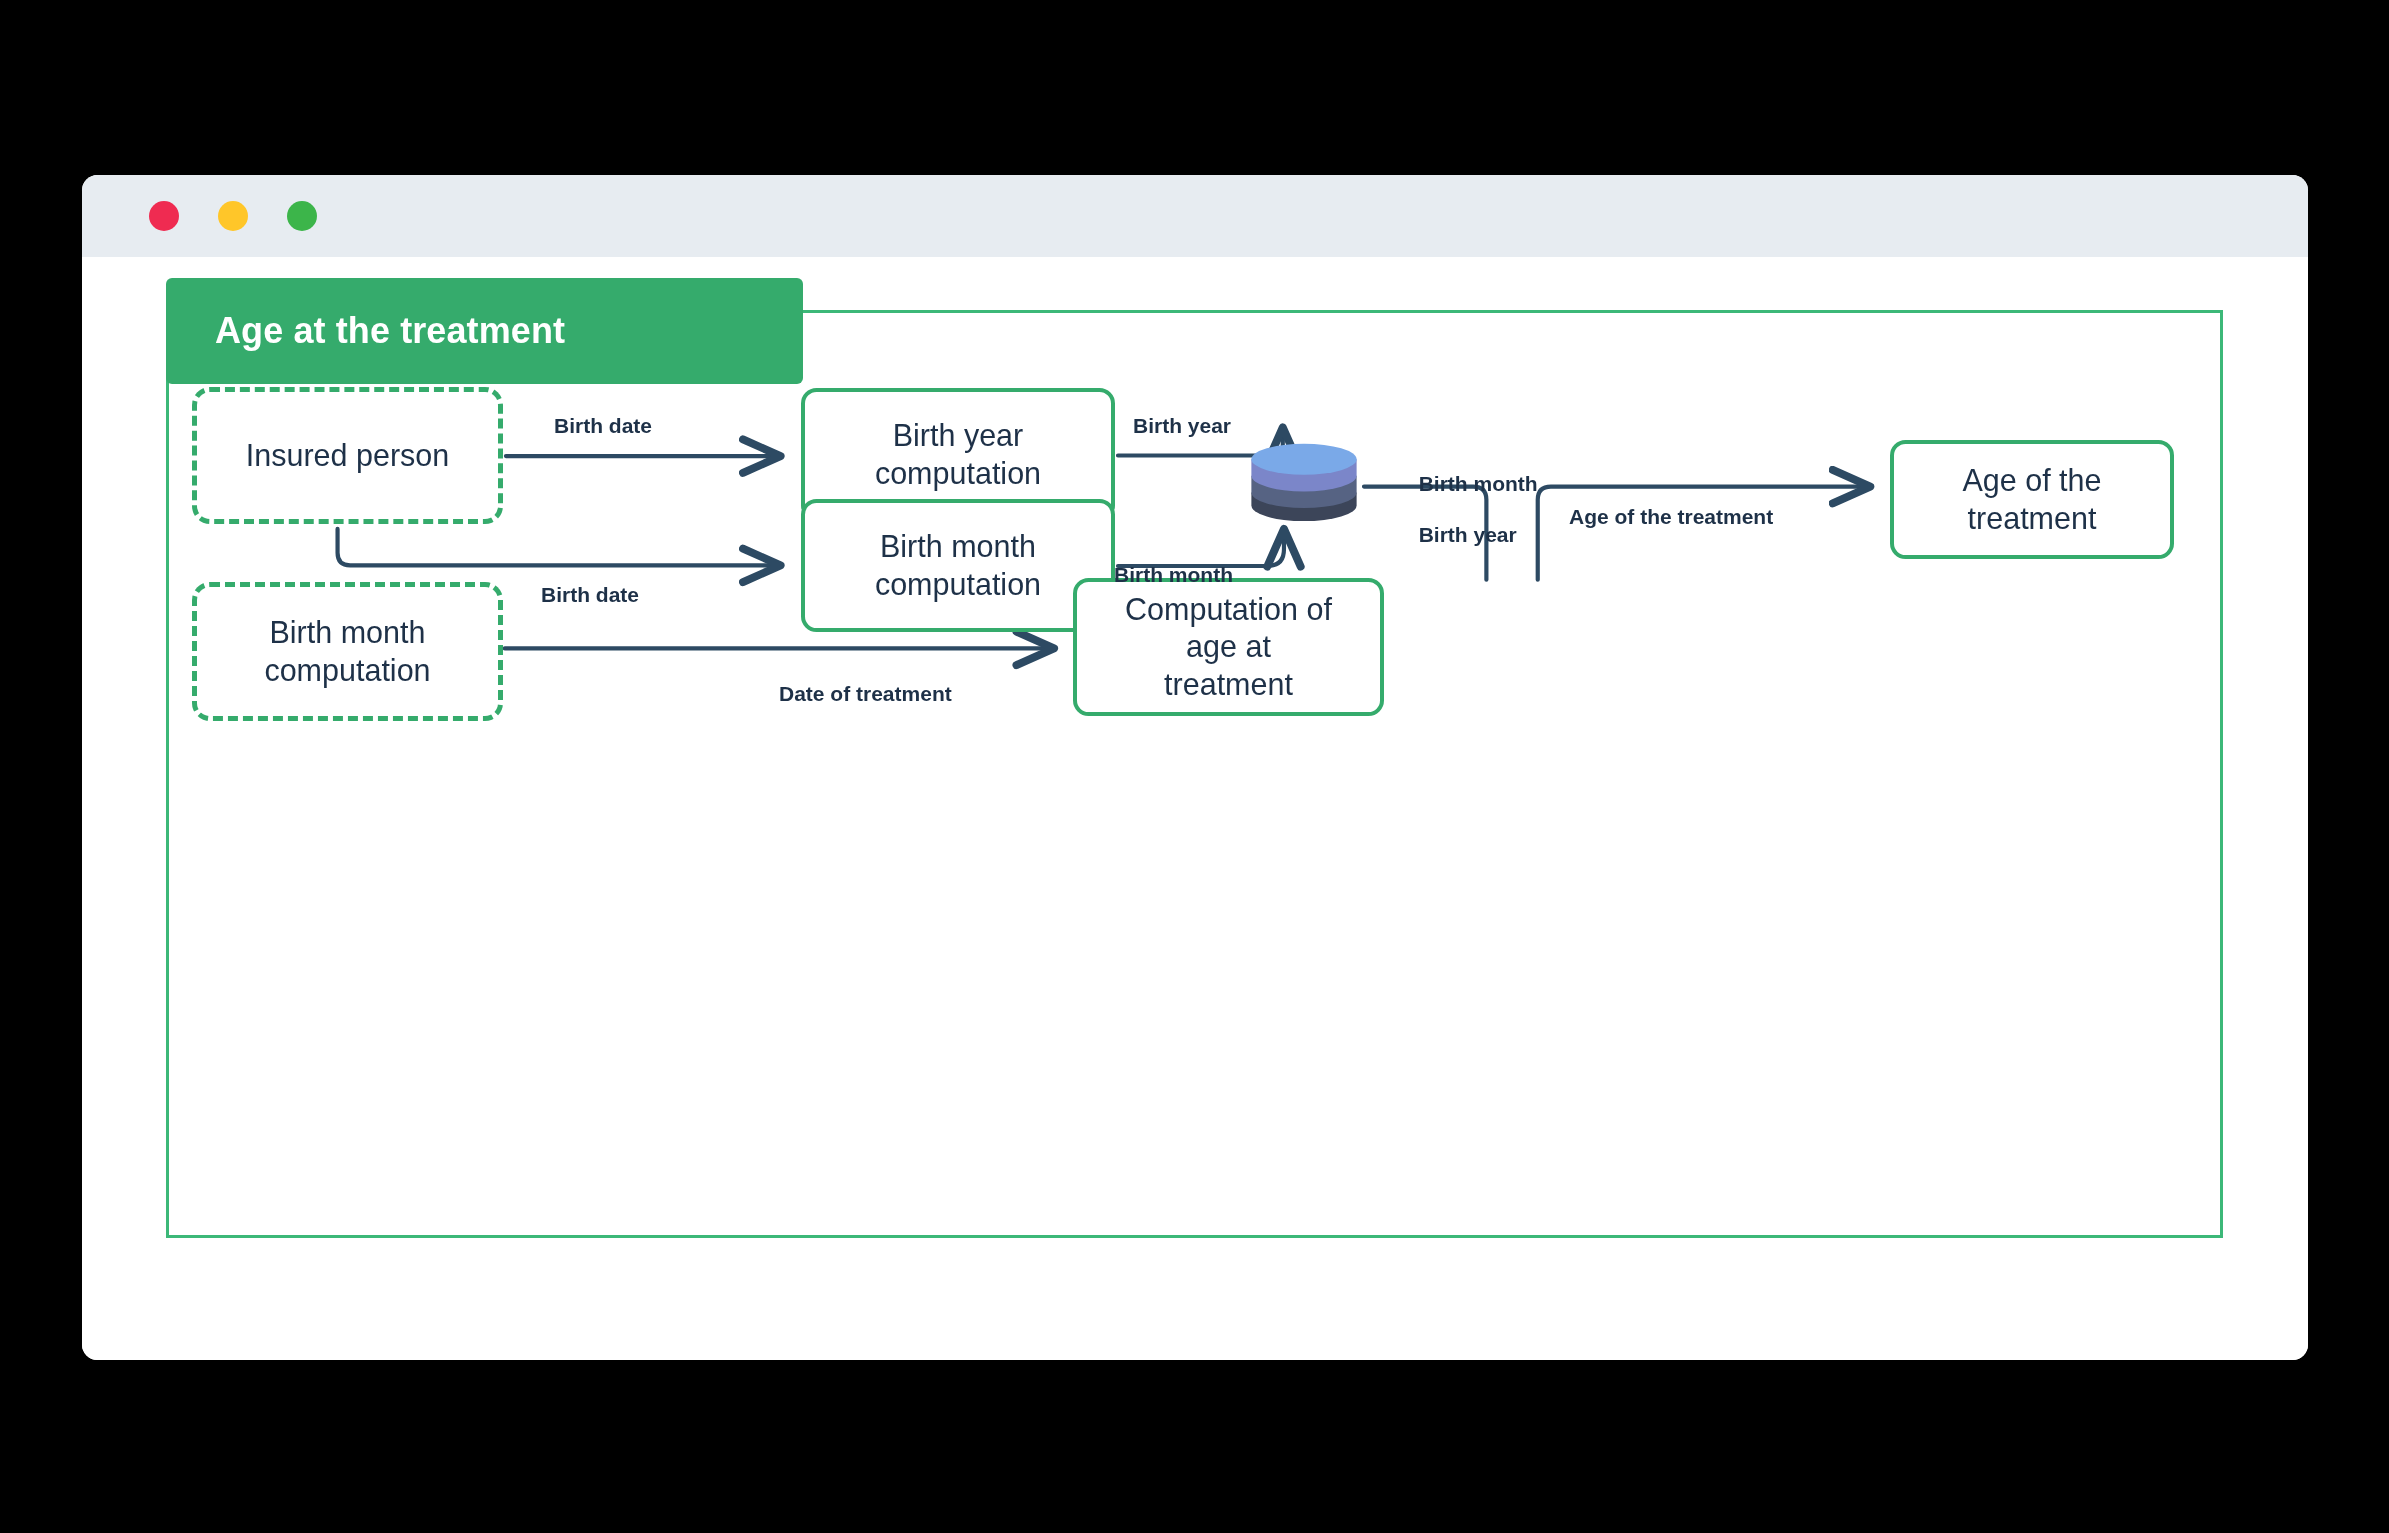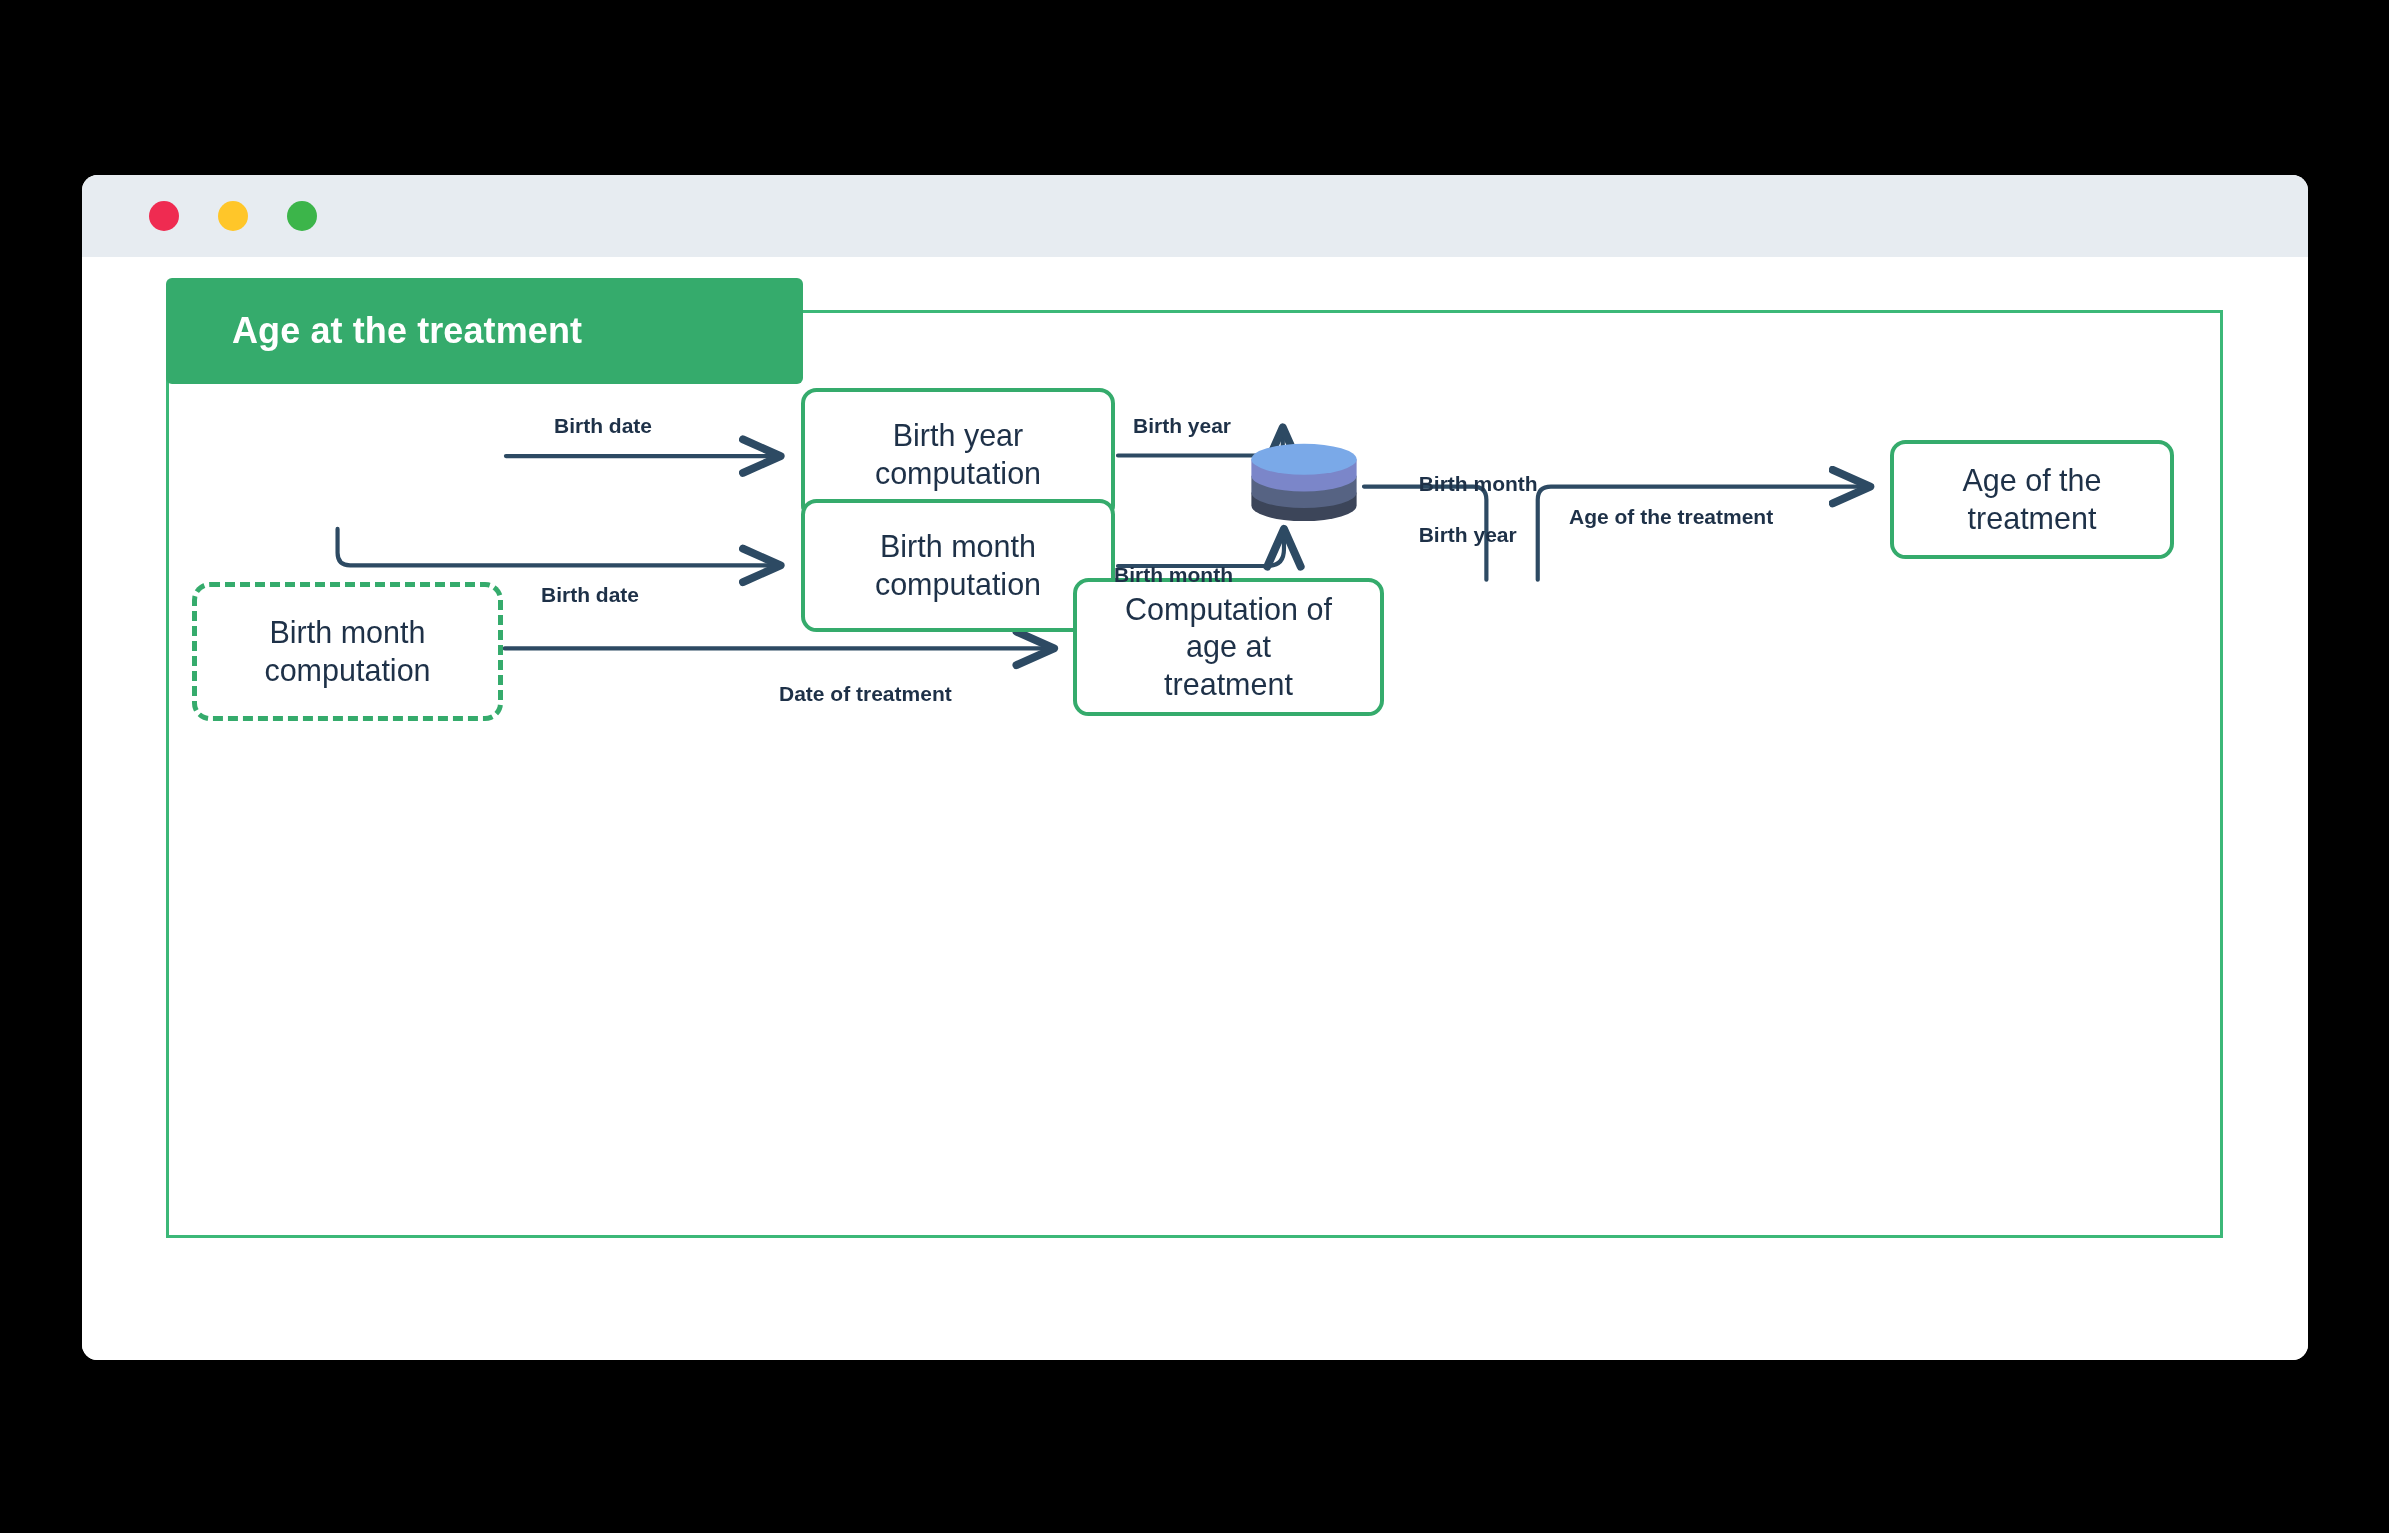--- a/index.html
+++ b/index.html
@@ -77,21 +77,21 @@
     position: absolute;
     left: 84px;
     top: 21px;
     width: 637px;
     height: 106px;
     background: #35ab6c;
     border-radius: 6px;
     display: flex;
     align-items: center;
     box-sizing: border-box;
-    padding-left: 66px;
+    padding-left: 49px;
   }
   #banner-title {
     color: #ffffff;
     font-size: 36px;
     font-weight: bold;
     letter-spacing: 0.1px;
     white-space: nowrap;
   }
 
   
@@ -203,20 +203,23 @@
           <path d="M4 86 L4 108 A88 26 0 0 0 181 108 L181 86 Z" fill="#3c4559"></path>
 
           <path d="M4 58 L4 86 A88 26 0 0 0 181 86 L181 58 Z" fill="#566383"></path>
 
           <path d="M4 30 L4 58 A88 26 0 0 0 181 58 L181 30 Z" fill="#7b86c9"></path>
 
           <ellipse cx="92.5" cy="30" rx="88.5" ry="26" fill="#7aa9e8"></ellipse>
         </svg>
       </div>
 
+      <div class="node node-dashed" id="node-insured-person">
+        <span>Insured person</span>
+      </div>
 
       <div class="node node-solid" id="node-birth-year-comp">
         <span>
           <span>Birth year</span><br>
           <span>computation</span>
         </span>
       </div>
 
       <div class="node node-solid" id="node-birth-month-comp-mid">
         <span>

